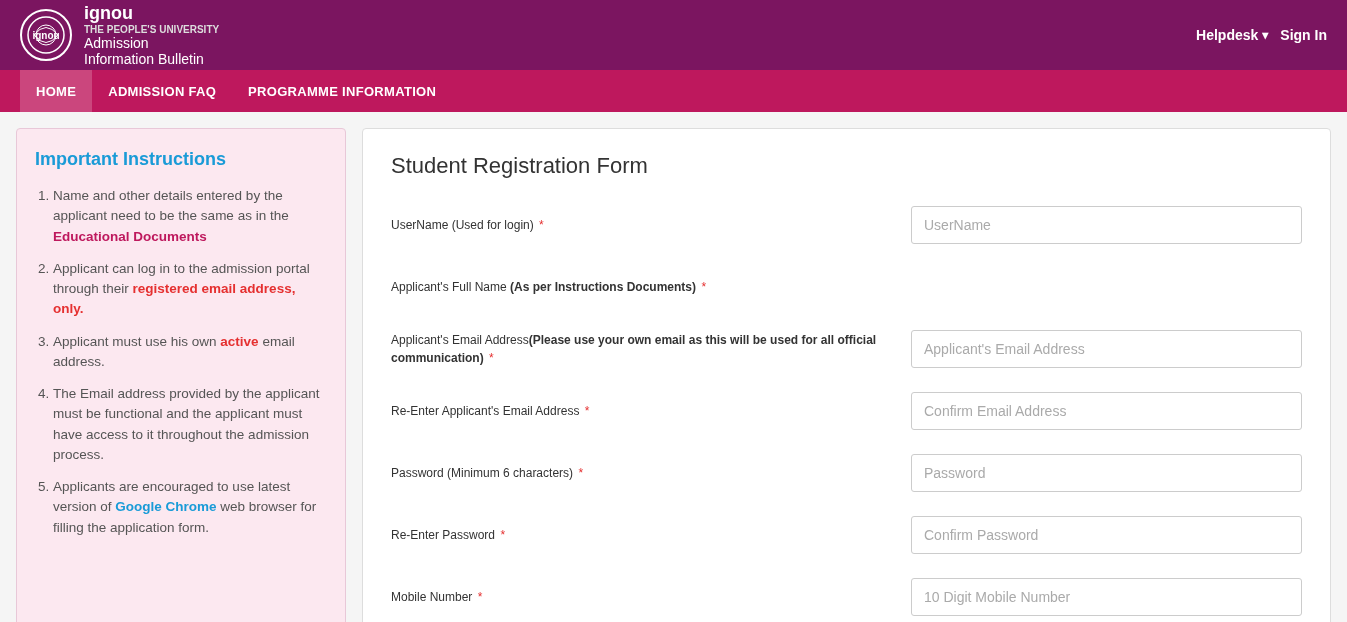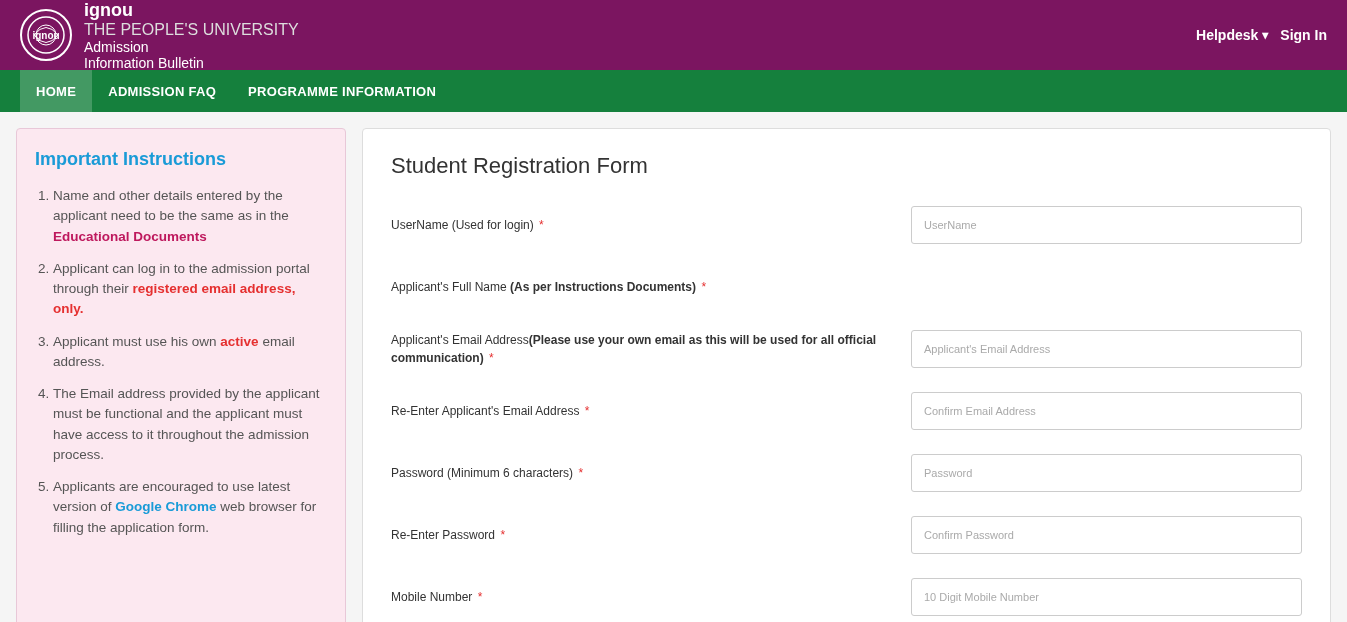--- a/index.html
+++ b/index.html
@@ -33,21 +33,21 @@
     .header-title { color: #fff; }
     .header-title .title-main { font-size: 18px; font-weight: bold; }
     .header-title .title-sub { font-size: 14px; }
     .header-right { margin-left: auto; display: flex; align-items: center; gap: 12px; }
     .header-right a { color: #fff; text-decoration: none; font-size: 14px; font-weight: bold; }
     .helpdesk-btn { display: flex; align-items: center; gap: 4px; }
     .helpdesk-btn::after { content: '▾'; font-size: 12px; }
 
     
     .navbar {
-      background: #15803d;
+      background: #be185d;
       display: flex;
       align-items: center;
       padding: 0 20px;
       height: 42px;
     }
     .navbar a {
       color: #fff;
       text-decoration: none;
       font-size: 13px;
       font-weight: bold;
@@ -126,21 +126,21 @@
     .form-label .required { color: #e53030; margin-left: 2px; }
     .form-label strong { font-weight: bold; }
     .form-input {
       flex: 1;
     }
     .form-input input {
       width: 100%;
       padding: 12px 12px;
       border: 1px solid #ccc;
       border-radius: 3px;
-      font-size: 11px;
+      font-size: 14px;
       color: #14532d;
       outline: none;
       height: 38px;
     }
     .form-input input::placeholder { color: #aaa; }
   </style>
 </head>
 <body>
 
 <header class="header">
@@ -149,21 +149,21 @@
       <svg viewBox="0 0 40 40" xmlns="http://www.w3.org/2000/svg">
         <circle cx="20" cy="20" r="18" fill="none" stroke="white" stroke-width="1.5"></circle>
         <circle cx="20" cy="20" r="10" fill="none" stroke="white" stroke-width="1"></circle>
         <text x="20" y="24" text-anchor="middle" fill="white" font-size="10" font-weight="bold">ignou</text>
         <path d="M8 20 Q20 5 32 20" fill="none" stroke="white" stroke-width="1"></path>
         <path d="M8 20 Q20 35 32 20" fill="none" stroke="white" stroke-width="1"></path>
       </svg>
     </div>
     <div class="header-title">
       <div class="title-main">ignou</div>
-      <div style="font-size:16px;color:#ddd;">THE PEOPLE'S UNIVERSITY</div>
+      <div style="font-size:10px;color:#ddd;font-weight:bold;">THE PEOPLE'S UNIVERSITY</div>
       <div class="title-sub">
         <span>Admission</span><br>
         <span>Information Bulletin</span>
       </div>
     </div>
   </div>
   <div class="header-right">
     <a href="#" class="helpdesk-btn">Helpdesk</a>
     <a href="#">Sign In</a>
   </div>

